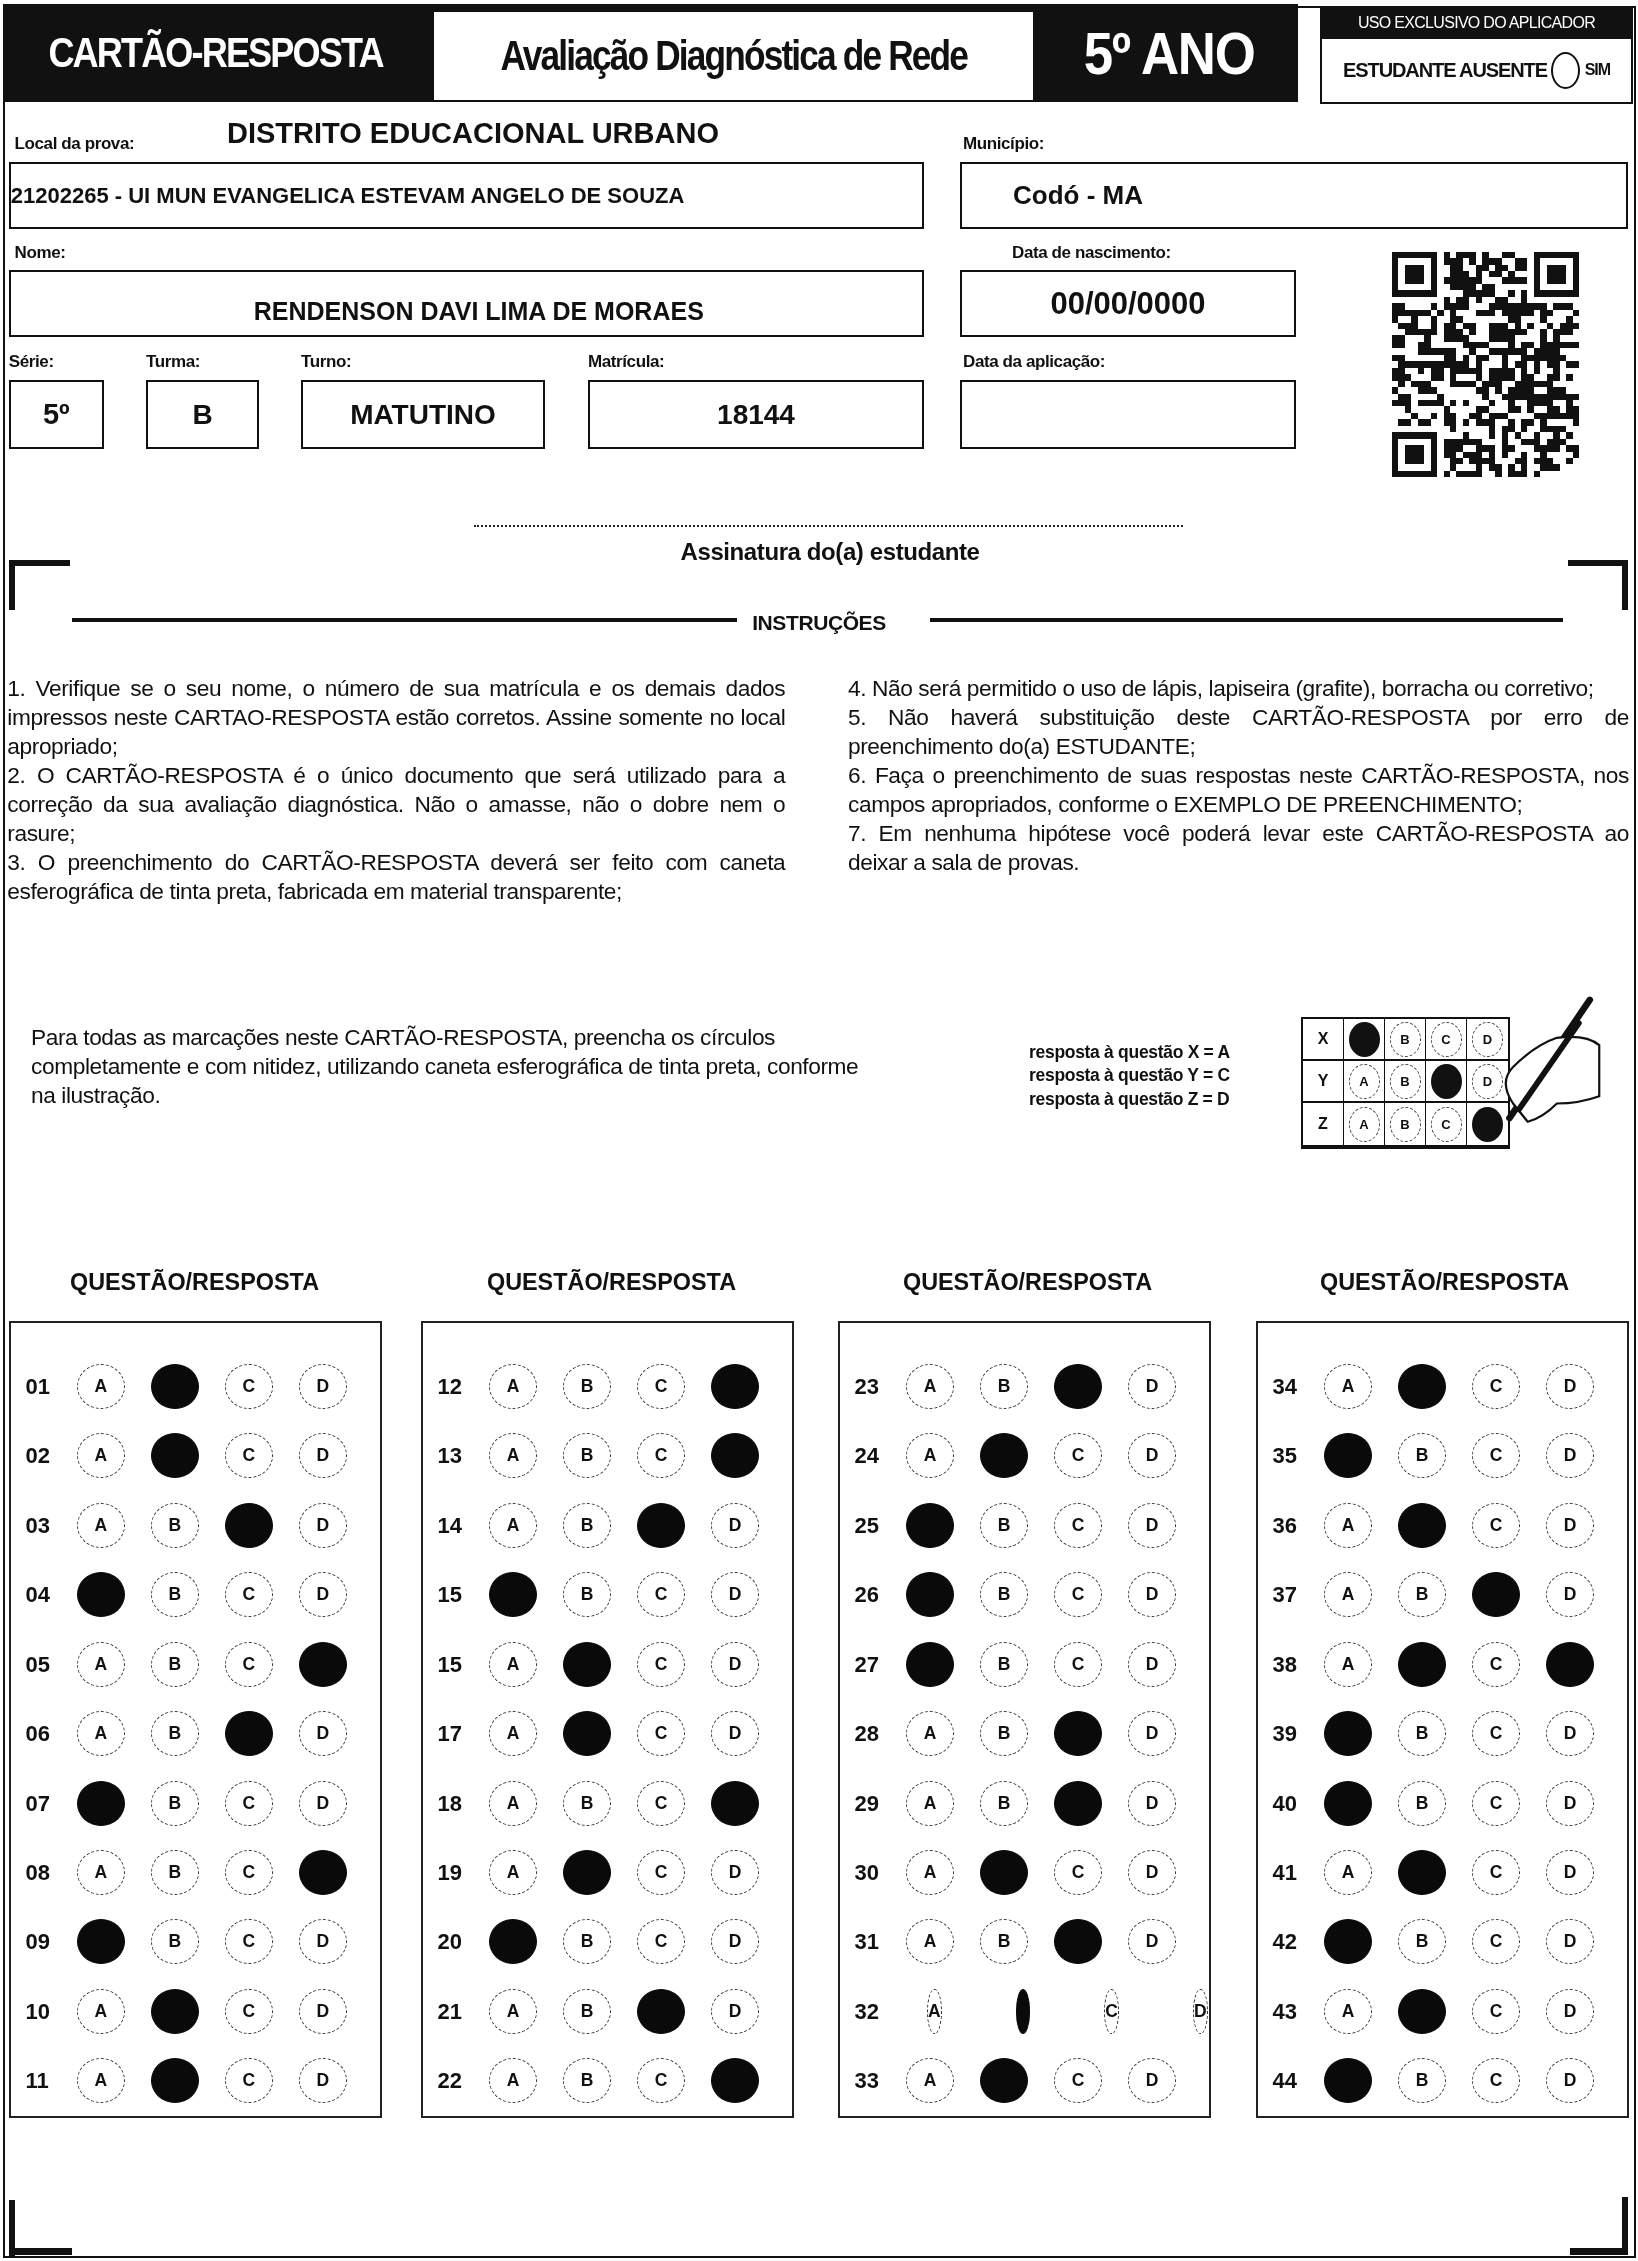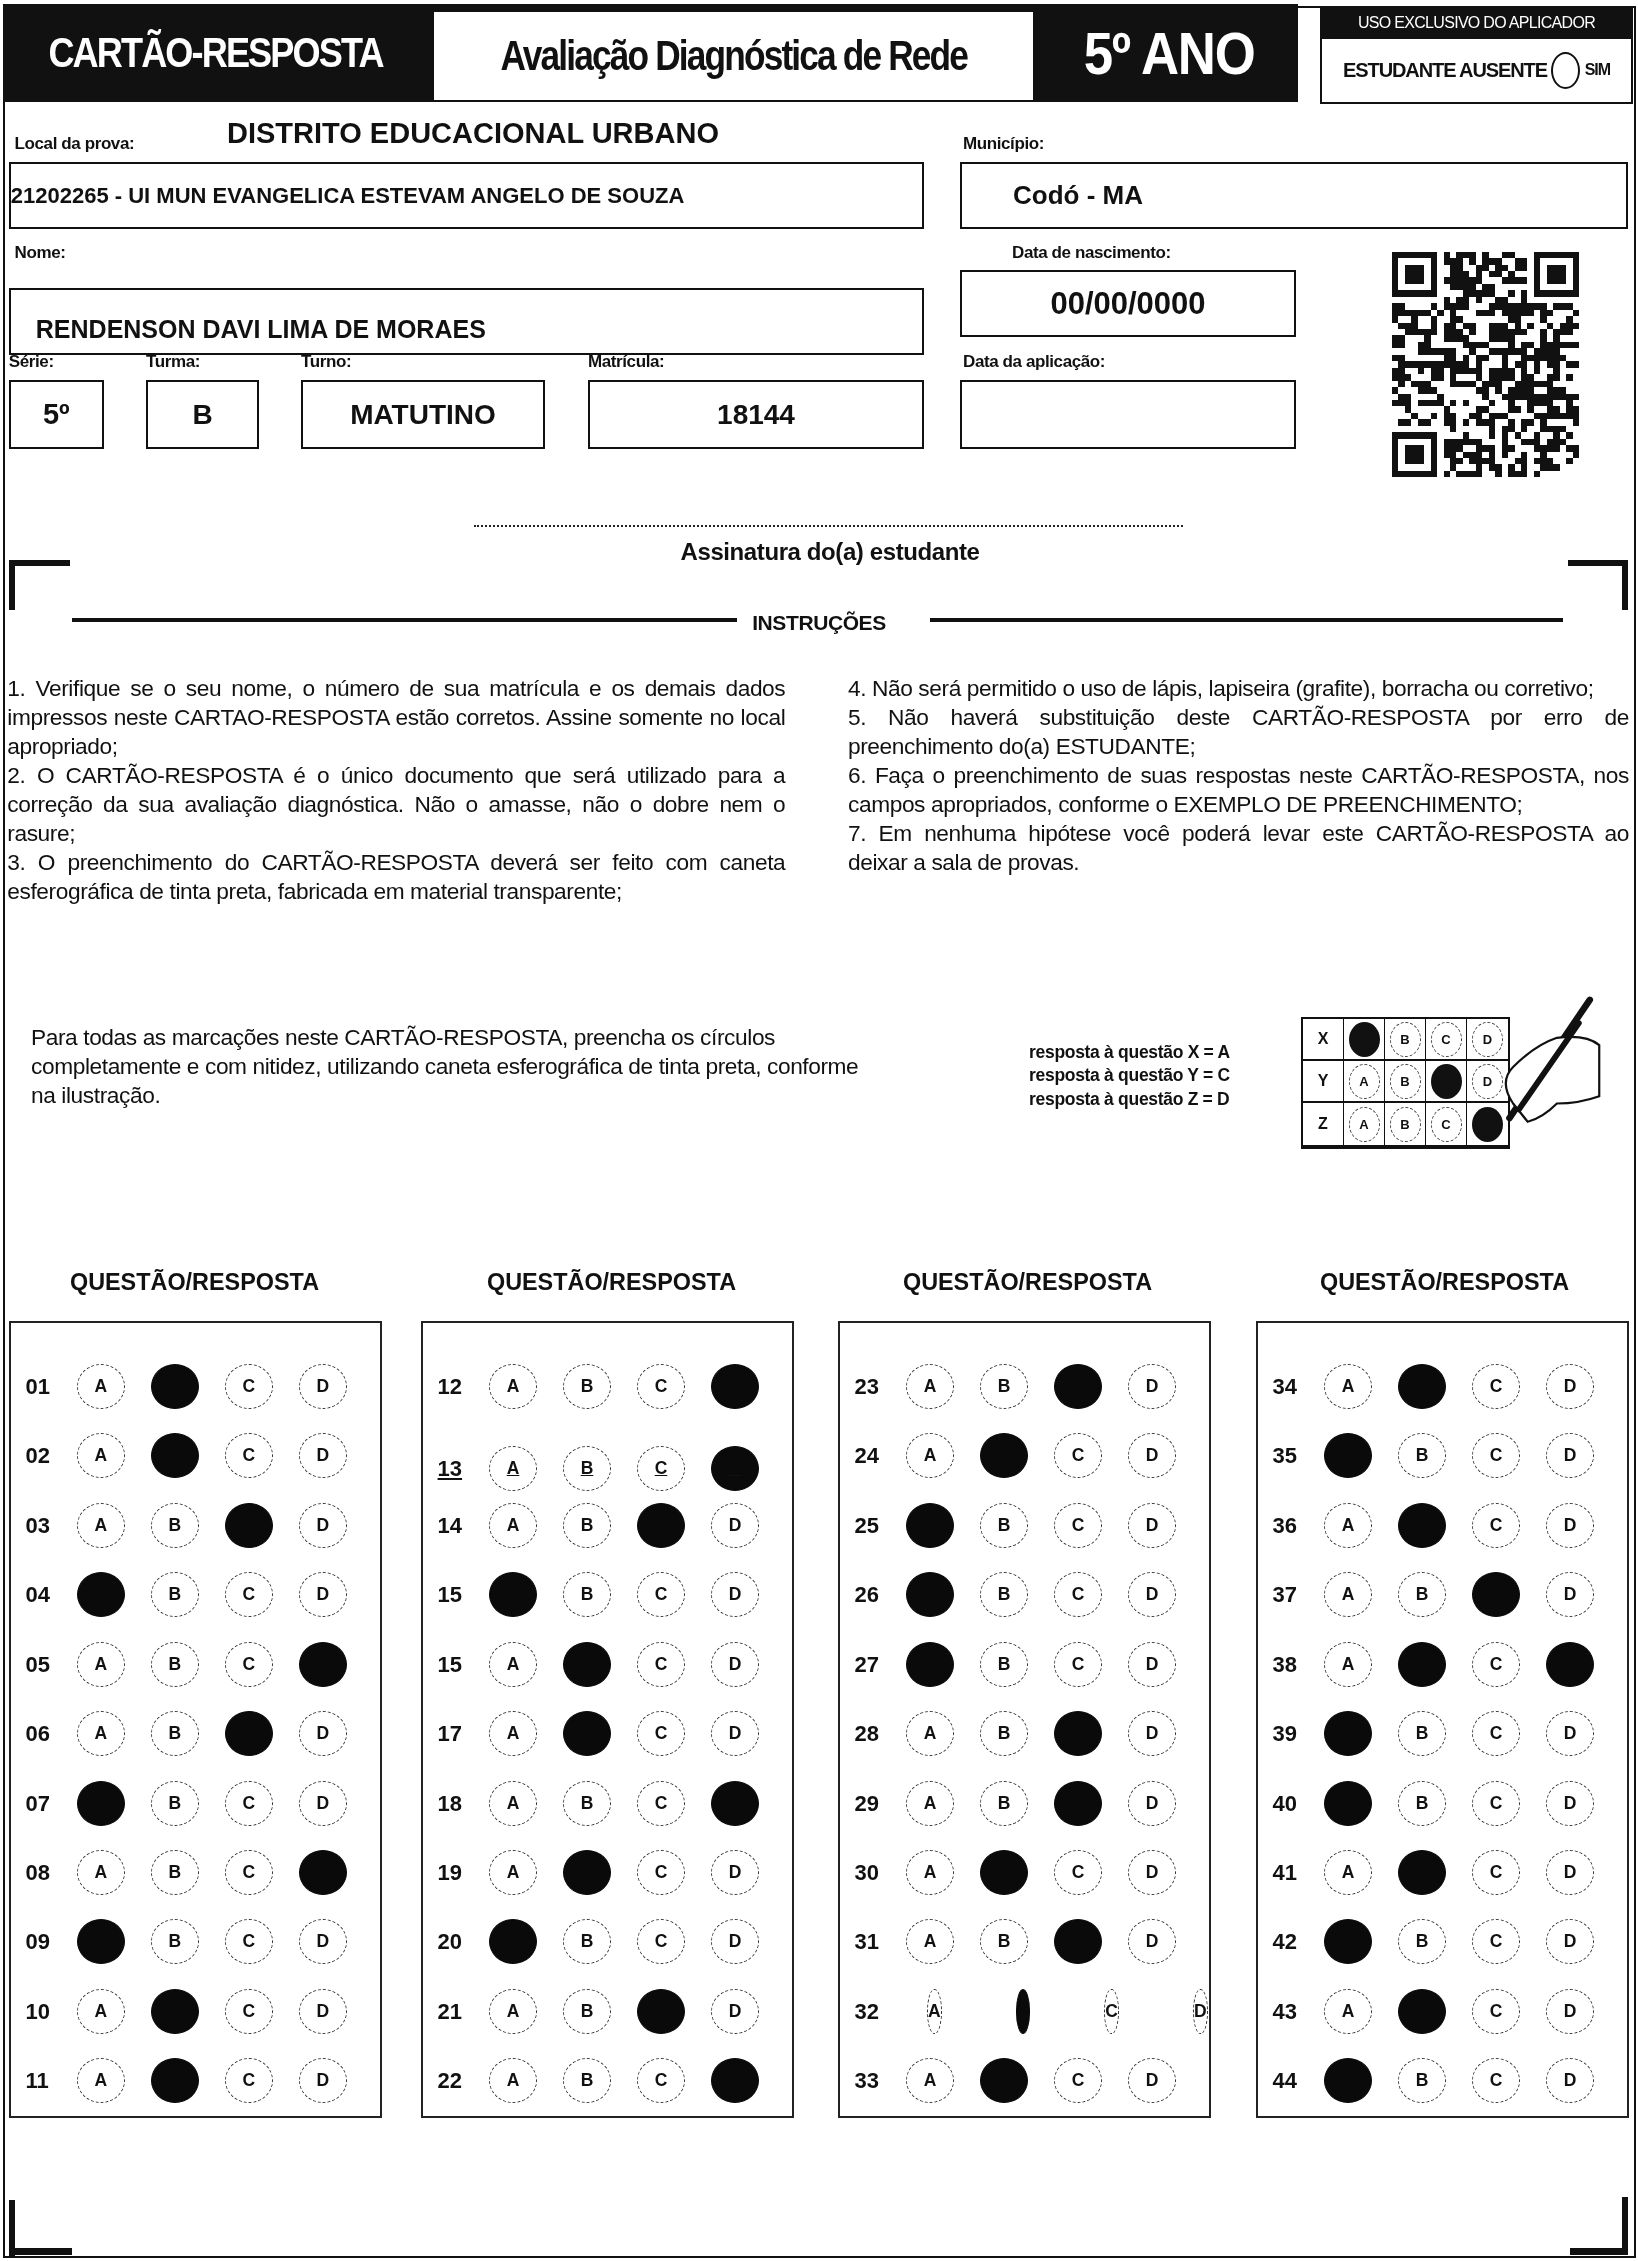--- a/index.html
+++ b/index.html
@@ -87,21 +87,21 @@
 <div class="box" style="left:8.8px;top:162px;width:915px;height:67px;font-size:22px;">
   <span>21202265 - UI MUN EVANGELICA ESTEVAM ANGELO DE SOUZA</span>
 </div>
 
 <div class="lbl" style="left:963px;top:134px;">Município:</div>
 <div class="box" style="left:960px;top:162px;width:668px;height:67px;padding-left:51px;font-size:26px;">
   <span>Codó - MA</span>
 </div>
 
 <div class="lbl" style="left:14.6px;top:243px;">Nome:</div>
-<div class="box" style="left:8.8px;top:288px;width:915px;height:67px;padding-left:25px;font-size:25px;padding-top:16px;">
+<div class="box" style="left:8.8px;top:270px;width:915px;height:67px;padding-left:25px;font-size:25px;padding-top:16px;justify-content:center;">
   <span>RENDENSON DAVI LIMA DE MORAES</span>
 </div>
 
 <div class="lbl" style="left:1012px;top:243px;">Data de nascimento:</div>
 <div class="box" style="left:960px;top:270px;width:336px;height:67px;justify-content:center;font-size:31px;">
   <span>00/00/0000</span>
 </div>
 
 <div class="lbl" style="left:8.8px;top:352px;">Série:</div>
 <div class="box" style="left:8.8px;top:380px;width:95px;height:69px;justify-content:center;font-size:29px;">
@@ -764,21 +764,21 @@
     </div>
   </div>
 <div class="q-block" style="left:421px;" id="qcol-1">
     <div class="q-row" style="top: 38px;">
       <span class="q-num">12</span>
       <span class="bub">A</span>
       <span class="bub">B</span>
       <span class="bub">C</span>
       <span class="bub filled">D</span>
     </div>
-    <div class="q-row" style="top: 120px; text-decoration: underline;">
+    <div class="q-row" style="top: 107px;">
       <span class="q-num">13</span>
       <span class="bub">A</span>
       <span class="bub">B</span>
       <span class="bub">C</span>
       <span class="bub filled">D</span>
     </div>
     <div class="q-row" style="top: 177px;">
       <span class="q-num">14</span>
       <span class="bub">A</span>
       <span class="bub">B</span>

